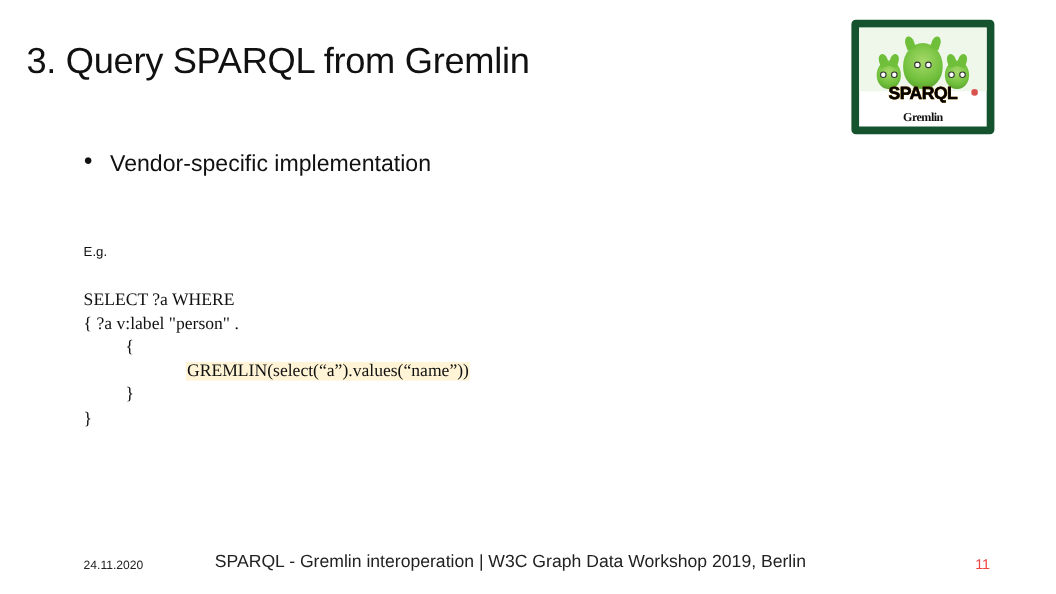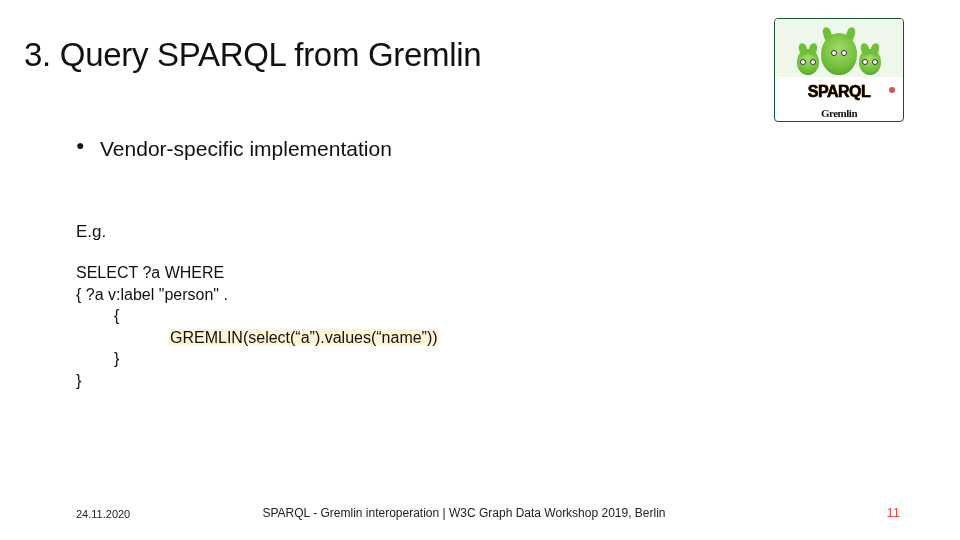--- a/index.html
+++ b/index.html
@@ -1,45 +1,45 @@
 <!DOCTYPE html>
 <html><head>
 <meta charset="utf-8">
 <style>
   * { box-sizing: border-box; margin: 0; padding: 0; }
   html, body { width: 960px; height: 540px; background: #fff; font-family: "Segoe UI", "Helvetica Neue", Arial, sans-serif; color: #111; }
   .slide { position: relative; width: 928px; height: 540px; }
 
   .title { position: absolute; left: 24px; top: 36px; font-size: 33px; font-weight: 400; letter-spacing: -0.3px; }
-  .logo { position: absolute; right: 24px; top: 18px; width: 130px; height: 104px; border: 1px solid #14532d; border-radius: 4px; background: #fff; overflow: hidden; }
+  .logo { position: absolute; right: 24px; top: 18px; width: 130px; height: 104px; border: 7px solid #14532d; border-radius: 4px; background: #fff; overflow: hidden; }
   .logo .grem-area { height: 58px; background: #eef7e9; display: flex; gap: 2px; justify-content: center; align-items: flex-end; padding-bottom: 2px; }
   .gremlin-big { width: 36px; height: 42px; background: radial-gradient(circle at 50% 40%, #a6d96a 0%, #6fbf3a 60%, #4a8c2b 100%); border-radius: 50% 50% 48% 48%; position: relative; }
   .gremlin-sm { width: 22px; height: 26px; background: radial-gradient(circle at 50% 40%, #a6d96a 0%, #6fbf3a 60%, #4a8c2b 100%); border-radius: 50% 50% 48% 48%; position: relative; }
   .gremlin-big::before, .gremlin-sm::before { content:""; position:absolute; top:-6px; left:2px; width:8px; height:12px; background:#6fbf3a; border-radius:50% 50% 0 0; transform: rotate(-18deg); }
   .gremlin-big::after, .gremlin-sm::after { content:""; position:absolute; top:-6px; right:2px; width:8px; height:12px; background:#6fbf3a; border-radius:50% 50% 0 0; transform: rotate(18deg); }
   .eyes { position:absolute; top:40%; left:0; right:0; display:flex; justify-content:center; gap:4px; }
   .eye { width:6px; height:6px; background:#fff; border-radius:50%; border:1px solid #333; }
   .logo .sparql-label { position:absolute; bottom:20px; left:0; right:0; text-align:center; font-family: Arial Black, Arial, sans-serif; font-size:16px; font-weight:900; letter-spacing:-0.5px; color:#000;
     background: linear-gradient(180deg, #ff8a00 0%, #ffb800 100%); -webkit-background-clip: text; background-clip:text; -webkit-text-stroke: 0.5px #000; }
   .logo .gremlin-label { position:absolute; bottom:2px; left:0; right:0; text-align:center; font-family: "Comic Sans MS", "Segoe Script", cursive; font-size:11px; font-weight:700; letter-spacing:-0.5px; }
   .logo .dot { position:absolute; right:8px; bottom:28px; width:6px; height:6px; background:#d9534f; border-radius:50%; }
 
   .bullets { position: absolute; left: 76px; top: 134px; font-size: 21px; line-height: 1.4; }
   .bullets li { list-style: none; position: relative; padding-left: 24px; font-weight: 400; }
   .bullets li::before { content:"●"; position:absolute; left:0; top:2px; font-size:14px; }
 
-  .eg { position: absolute; left: 76px; top: 222px; font-size: 17px; font-family: Arial, sans-serif; }
+  .eg { position: absolute; left: 76px; top: 222px; font-size: 12px; font-family: Arial, sans-serif; }
 
-  .code { position: absolute; left: 76px; top: 262px; font-family: Liberation Sans, sans-serif; font-size: 16px; line-height: 1.35; }
+  .code { position: absolute; left: 76px; top: 262px; font-family: Liberation Serif, serif; font-size: 16px; line-height: 1.35; }
   .code .indent1 { padding-left: 38px; }
   .code .indent2 { padding-left: 70px; }
   .code .hl { background: #fff4d6; padding: 0 1px; margin-left: 23px; }
 
   .footer-date { position: absolute; left: 76px; bottom: 20px; font-size: 11px; color: #222; }
-  .footer-center { position: absolute; left: 0; right: 0; bottom: 20px; text-align: center; font-size: 12px; color: #222; }
+  .footer-center { position: absolute; left: 0; right: 0; bottom: 20px; text-align: center; font-size: 16px; color: #222; }
   .footer-page { position: absolute; right: 28px; bottom: 20px; font-size: 13px; color: #ef4444; }
 </style>
 </head>
 <body>
 
 <div class="slide">
 
   <div class="title">3. Query SPARQL from Gremlin</div>
 
   <div class="logo">

